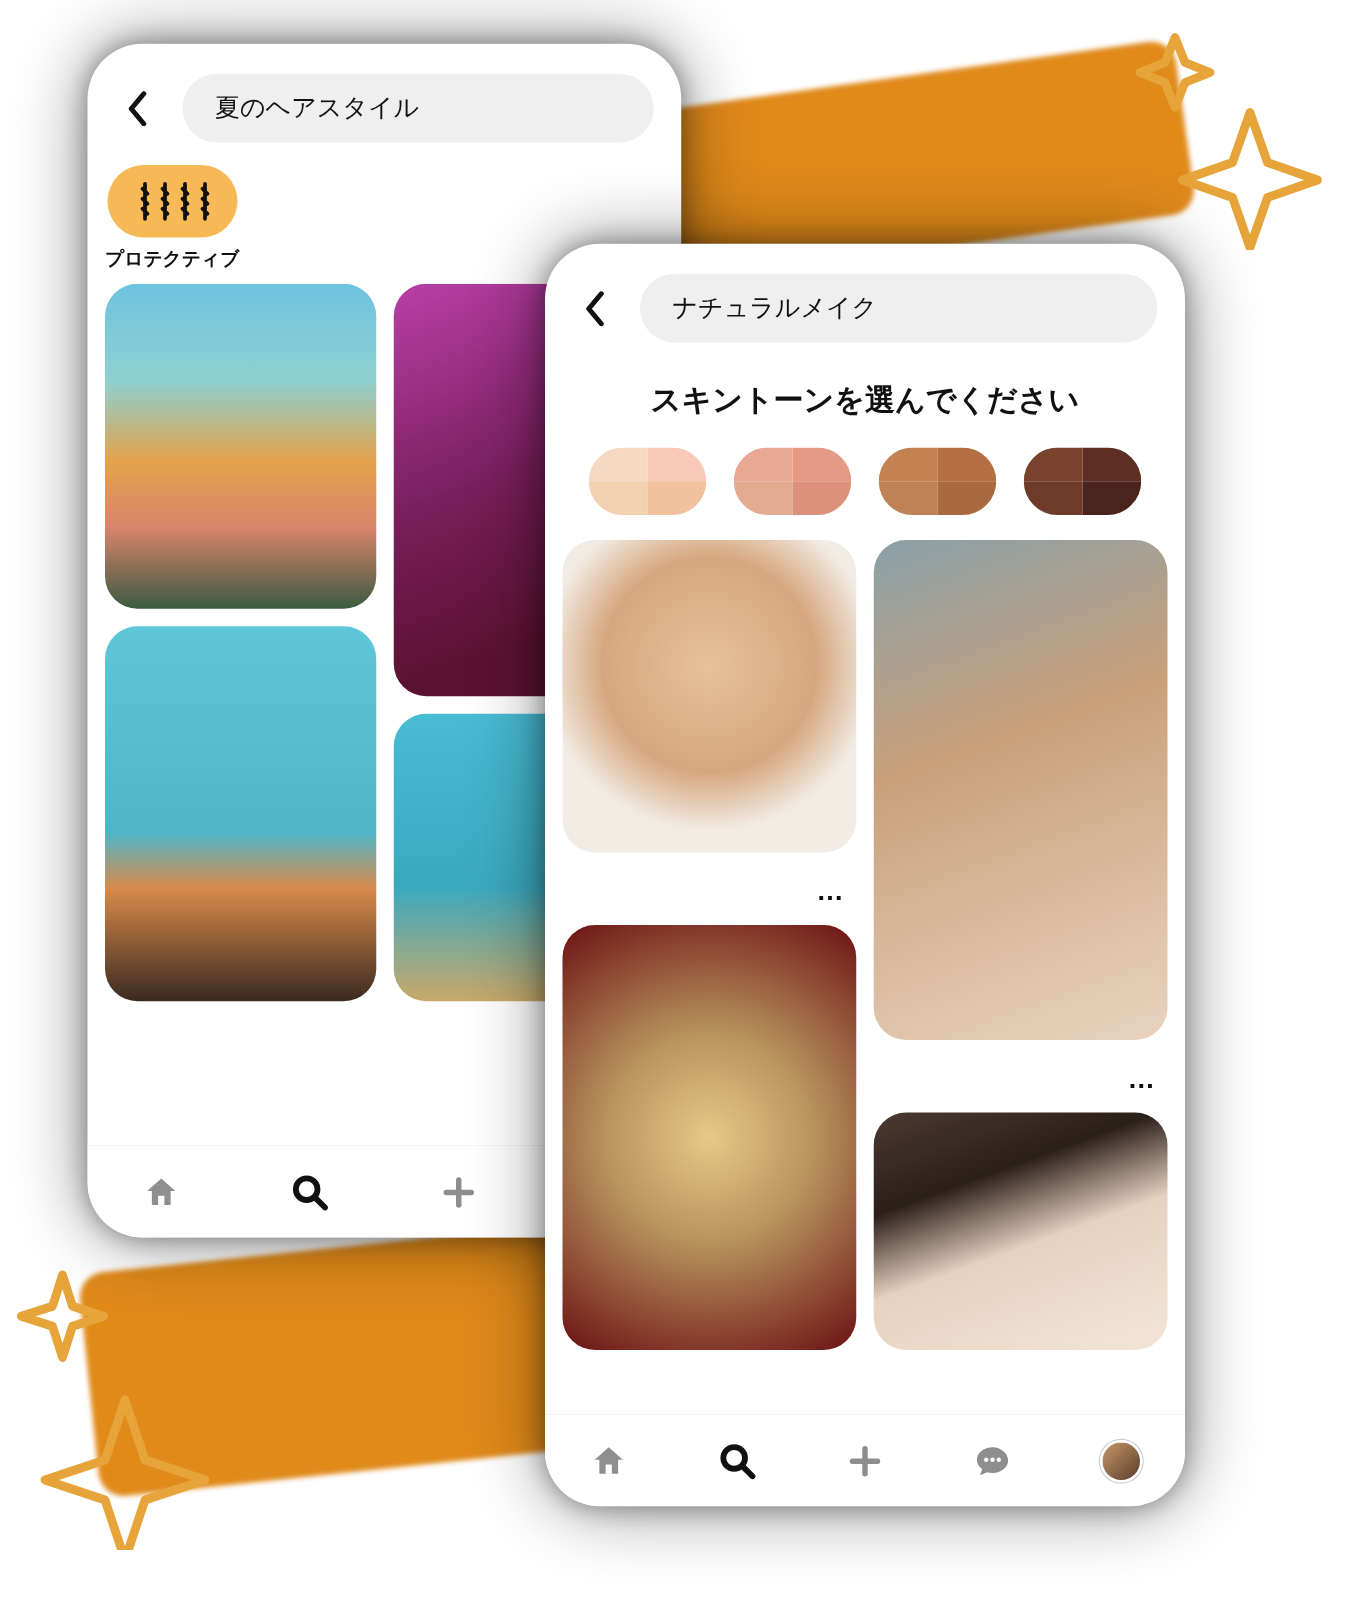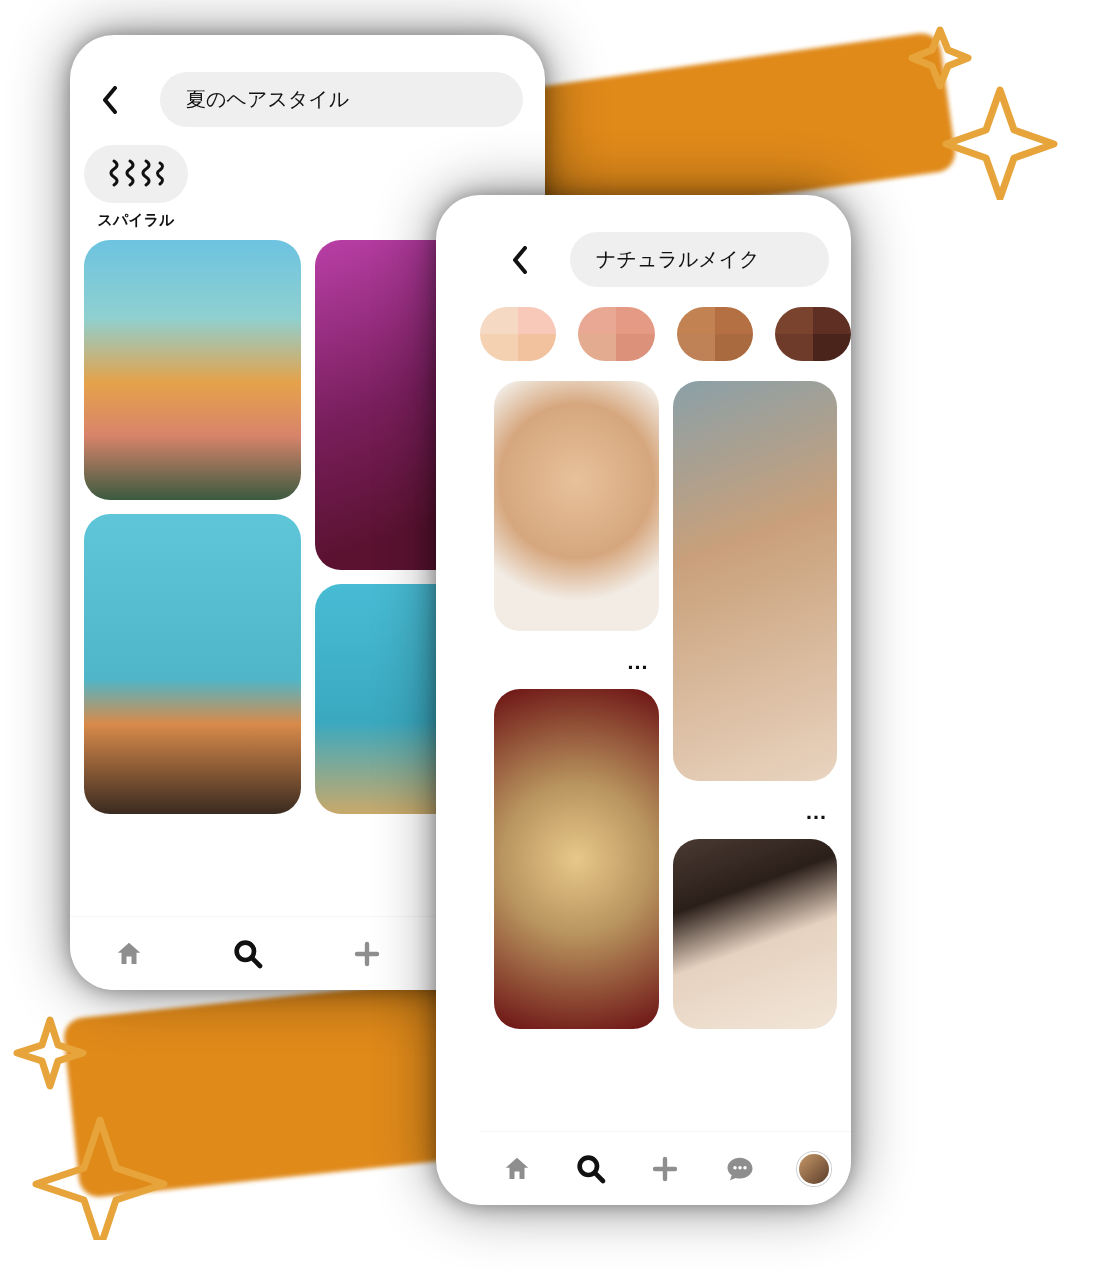--- a/index.html
+++ b/index.html
@@ -41,32 +41,30 @@
   .phone-left {
     left: 70px;
     top: 35px;
     width: 475px;
     height: 955px;
     z-index: 2;
   }
   .phone-right {
     left: 436px;
     top: 195px;
-    width: 415px;
+    width: 512px;
     height: 1010px;
     z-index: 3;
-    padding-left: 44px;
   }
 
   .header {
     display: flex;
     align-items: center;
     padding: 24px 22px 12px 22px;
-    gap: 32px;
-    margin-top: 13px;
+    gap: 18px;
   }
   .back-btn {
     width: 36px;
     height: 36px;
     display: flex;
     align-items: center;
     justify-content: center;
     color: #111;
     font-size: 22px;
     cursor: pointer;
@@ -235,32 +233,32 @@
     <div class="back-btn">
       <svg width="18" height="28" viewBox="0 0 18 28">
           <path d="M14 2 L4 14 L14 26" fill="none" stroke="#111" stroke-width="4" stroke-linecap="round" stroke-linejoin="round"></path>
         </svg>
     </div>
     <div class="search-pill">夏のヘアスタイル</div>
   </div>
 
 
   <div class="hair-row">
-    <div class="hair-chip">
+    <div class="hair-chip active">
       <div class="oval">
-        <svg width="60" height="34" viewBox="0 0 60 34">
+        <svg width="64" height="36" viewBox="0 0 64 36">
           <g fill="none" stroke="#111" stroke-width="3" stroke-linecap="round">
-            <path d="M8 4 q6 4 0 8 q-6 4 0 8 q6 4 0 8"></path>
-            <path d="M24 4 q6 4 0 8 q-6 4 0 8 q6 4 0 8"></path>
-            <path d="M40 4 q6 4 0 8 q-6 4 0 8 q6 4 0 8"></path>
-            <path d="M54 6 q5 3 0 7 q-5 3 0 7 q5 3 0 7"></path>
+            <path d="M10 4 v28 M8 8 l4 4 M8 16 l4 4 M8 24 l4 4"></path>
+            <path d="M26 4 v28 M24 8 l4 4 M24 16 l4 4 M24 24 l4 4"></path>
+            <path d="M42 4 v28 M40 8 l4 4 M40 16 l4 4 M40 24 l4 4"></path>
+            <path d="M58 4 v28 M56 8 l4 4 M56 16 l4 4 M56 24 l4 4"></path>
           </g>
         </svg>
       </div>
-      <div class="label">スパイラル</div>
+      <div class="label">プロテクティブ</div>
     </div>
   </div>
 
   <div class="grid">
     <div class="col">
       <div class="pin img-tropical" style="height:260px;"></div>
       <div class="pin img-beach" style="height:300px;"></div>
     </div>
     <div class="col">
       <div class="pin img-flowers" style="height:330px;"></div>
@@ -299,20 +297,21 @@
 <div class="phone phone-right">
   <div class="header">
     <div class="back-btn">
       <svg width="18" height="28" viewBox="0 0 18 28">
           <path d="M14 2 L4 14 L14 26" fill="none" stroke="#111" stroke-width="4" stroke-linecap="round" stroke-linejoin="round"></path>
         </svg>
     </div>
     <div class="search-pill">ナチュラルメイク</div>
   </div>
 
+  <div class="section-title">スキントーンを選んでください</div>
 
   <div class="tone-row">
     <div class="tone-swatch" id="tone-0">
         <div style="background: rgb(246, 217, 195);"></div>
         <div style="background: rgb(248, 201, 184);"></div>
         <div style="background: rgb(244, 209, 176);"></div>
         <div style="background: rgb(242, 193, 158);"></div>
       </div>
     <div class="tone-swatch" id="tone-1">
         <div style="background: rgb(233, 168, 147);"></div>

